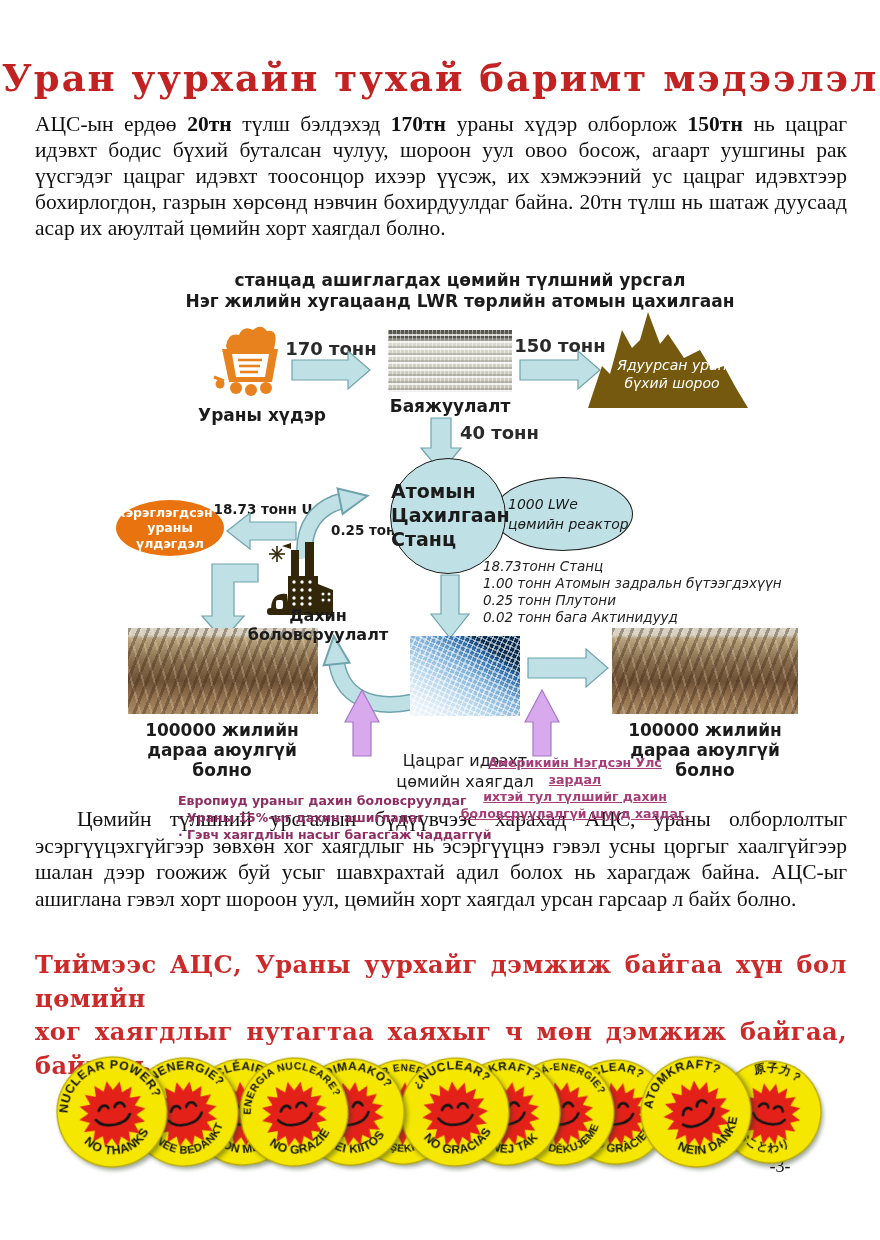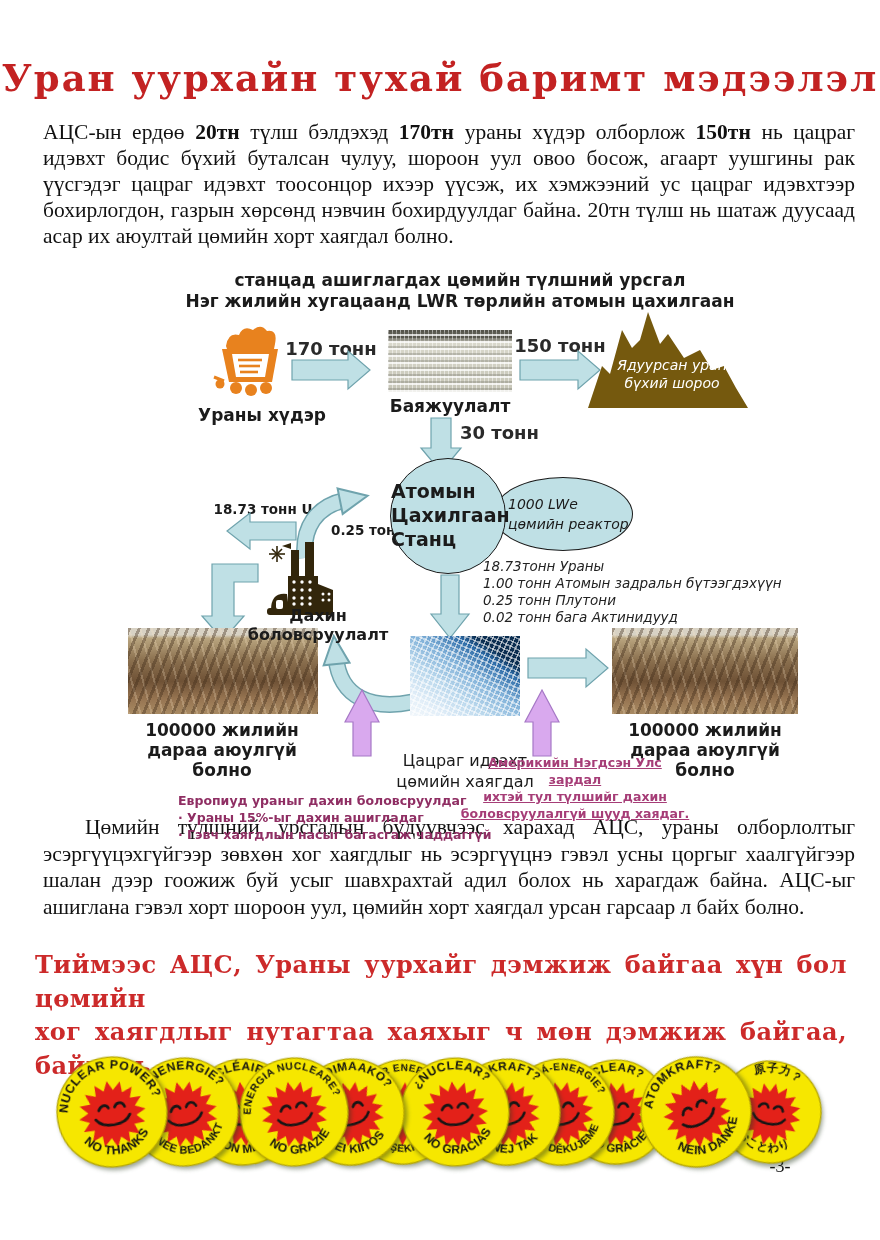--- a/index.html
+++ b/index.html
@@ -2,21 +2,21 @@
 <html><head>
 <meta charset="utf-8">
 <style>
   html,body{margin:0;padding:0;background:#fff;}
   .page{position:relative;width:880px;height:1240px;background:#fff;overflow:hidden;
         font-family:"Liberation Serif",serif;color:#111;}
   .title{position:absolute;left:0;top:56px;width:880px;text-align:center;
          font-family:"DejaVu Serif",serif;font-weight:bold;font-size:37px;letter-spacing:2px;
          color:var(--title_red,#c32222);}
   .para{position:absolute;left:35px;width:812px;font-size:21.5px;line-height:25.9px;
-        text-align:justify;margin:8px;}
+        text-align:justify;margin:0;}
   .p1{top:112px;}
   .p2{top:806px;text-indent:42px;line-height:26.5px;}
   .diagram{position:absolute;left:0;top:270px;width:880px;height:530px;}
   .dfont{font-family:"DejaVu Sans",sans-serif;color:#1b1b1b;}
   .dtitle{position:absolute;left:150px;top:0;width:620px;text-align:center;font-weight:bold;
           font-size:17px;line-height:21px;}
   .dlabel{position:absolute;text-align:center;font-weight:bold;line-height:1.2;}
   .tonn{font-size:18px;font-weight:bold;color:#2a2a2a;}
   .arrows{position:absolute;left:0;top:0;z-index:1;}
   .ab{fill:var(--arrow_blue,#bfe0e5);stroke:#6fa3ad;stroke-width:1.2;}
@@ -128,33 +128,37 @@
     <div class="dlabel dfont" style="left:385px;top:126px;width:130px;font-size:17px;">Баяжуулалт</div>
 
     <div class="dlabel dfont tonn" style="left:510px;top:65px;width:100px;">150 тонн</div>
 
     <svg class="icon" style="left:580px;top:40px;z-index:2" width="172" height="100" viewBox="0 0 172 100">
       <polygon fill="#75590e" points="8,98 22,56 30,64 42,20 52,38 60,30 68,2 80,34 88,24 104,48 120,40 132,60 144,56 156,78 168,98"></polygon>
       <text class="mtn-label" x="92" y="60">Ядуурсан уран</text>
       <text class="mtn-label" x="92" y="78">бүхий шороо</text>
     </svg>
 
-    <div class="dlabel dfont tonn" style="left:460px;top:152px;width:90px;text-align:left;">30 тонн</div>
+    <div class="dlabel dfont tonn" style="left:460px;top:152px;width:90px;text-align:left;">40 тонн</div>
 
     <div class="node reactor-ellipse dfont">
       <span>1000 LWe</span>
       <span>цөмийн реактор</span>
     </div>
 
     <div class="node plant-circle dfont">
       <span>Атомын</span>
       <span>Цахилгаан</span>
       <span>Станц</span>
     </div>
 
+    <div class="node spent-ellipse dfont">
+      <span>Хэрэглэгдсэн</span>
+      <span>ураны үлдэгдэл</span>
+    </div>
 
     <div class="dlabel dfont" style="left:203px;top:231px;width:120px;font-size:13.5px;">18.73 тонн U</div>
     <div class="dlabel dfont" style="left:320px;top:252px;width:120px;font-size:13.5px;">0.25 тонн Pu</div>
 
     <svg class="icon" style="left:263px;top:272px" width="74" height="76" viewBox="0 0 74 76">
       <g fill="#32260b">
         <rect x="28" y="8" width="8" height="28"></rect>
         <polygon points="28,7 19,4 28,1"></polygon>
         <rect x="42" y="0" width="9" height="36"></rect>
         <rect x="25" y="34" width="30" height="34"></rect>
@@ -184,21 +188,21 @@
         <circle cx="60" cy="52" r="1.5"></circle>
           <circle cx="66" cy="52" r="1.5"></circle>
         <circle cx="60" cy="58" r="1.5"></circle>
           <circle cx="66" cy="58" r="1.5"></circle>
         <rect x="13" y="58" width="7" height="9" rx="2"></rect>
       </g>
     </svg>
     <div class="dlabel dfont" style="left:228px;top:336px;width:180px;font-size:16px;z-index:6;">Дахин боловсруулалт</div>
 
     <div class="outputs dfont">
-      <div>18.73тонн Ураны</div>
+      <div>18.73тонн Станц</div>
       <div>1.00 тонн Атомын задральн бүтээгдэхүүн</div>
       <div>0.25 тонн Плутони</div>
       <div>0.02 тонн бага Актинидууд</div>
     </div>
 
     <div class="photo photo-landscape" style="left:128px;top:358px;width:190px;height:86px;"></div>
     <div class="photo photo-fuel" style="left:410px;top:366px;width:110px;height:80px;"></div>
     <div class="photo photo-landscape" style="left:612px;top:358px;width:186px;height:86px;"></div>
 
     <div class="dlabel dfont" style="left:132px;top:450px;width:180px;font-size:17px;line-height:20px;">

